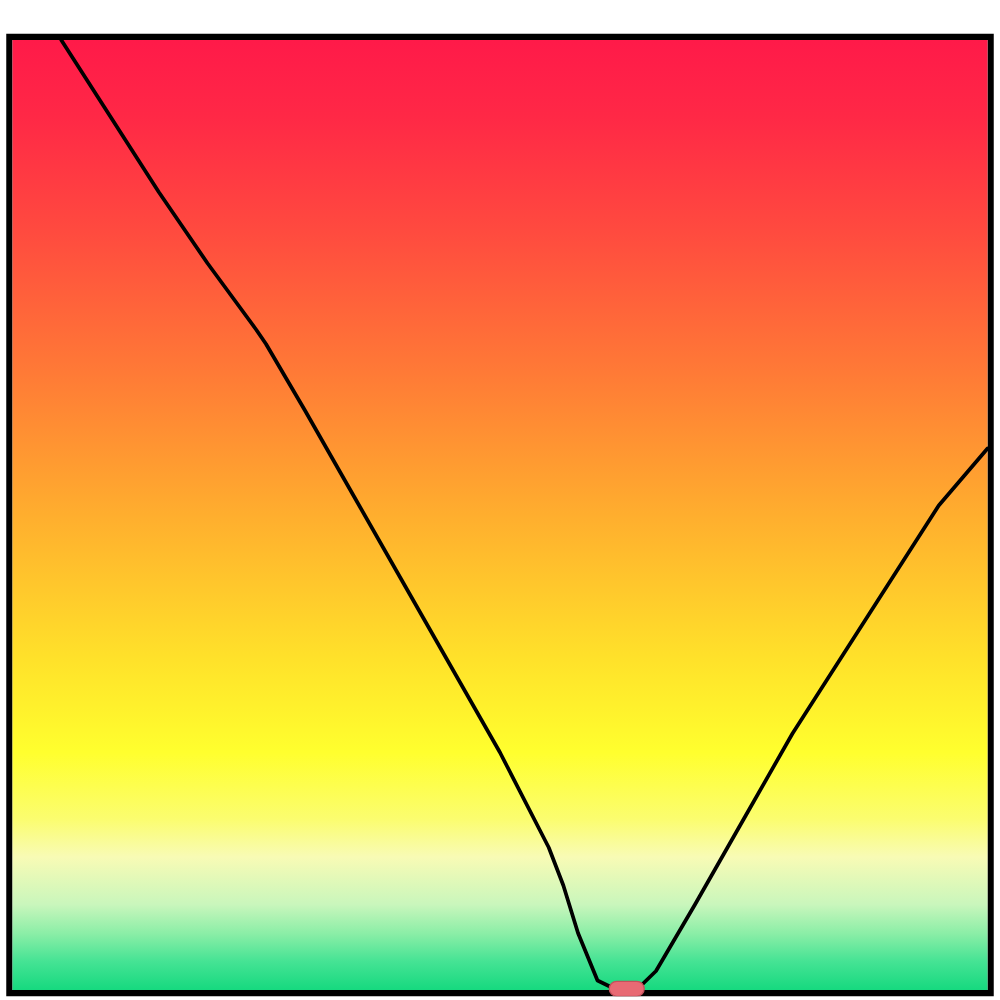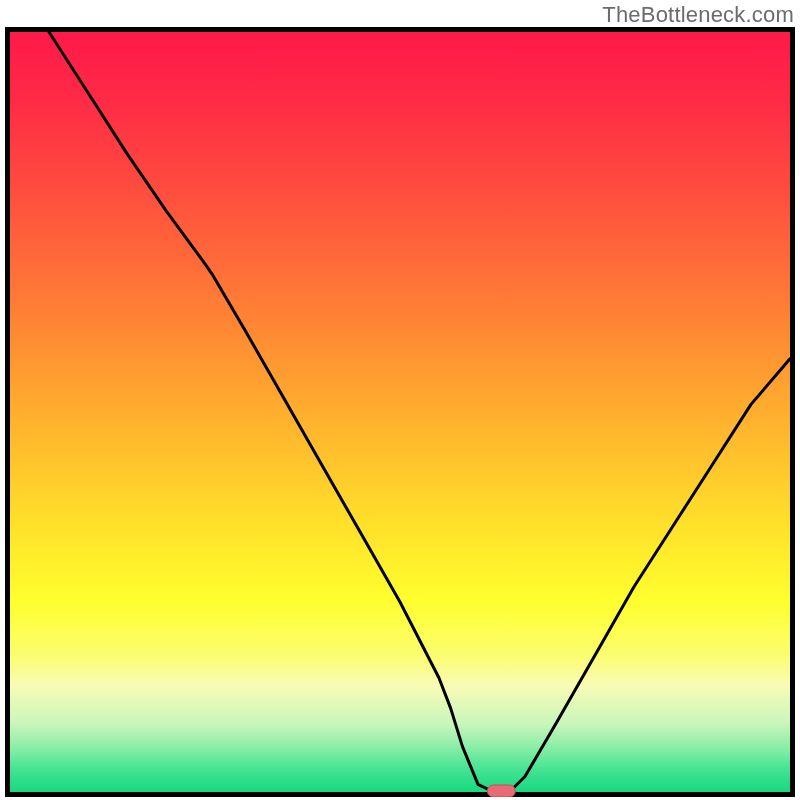--- a/index.html
+++ b/index.html
@@ -27,21 +27,20 @@
     position: absolute;
     top: 27px;
     left: 5px;
     display: block;
   }
 </style>
 </head>
 <body>
 
 <div class="wrap">
-  <div class="watermark">TheBottleneck.com</div>
   <svg class="chart" width="790" height="770" viewBox="0 0 790 770">
     <defs>
       <linearGradient id="bg-grad" x1="0" y1="0" x2="0" y2="1">
           <stop offset="0.00%" stop-color="#ff1a49"></stop>
           <stop offset="8.00%" stop-color="#ff2846"></stop>
           <stop offset="20.00%" stop-color="#ff4a3f"></stop>
           <stop offset="35.00%" stop-color="#ff7a36"></stop>
           <stop offset="50.00%" stop-color="#ffae2e"></stop>
           <stop offset="65.00%" stop-color="#ffe12a"></stop>
           <stop offset="75.00%" stop-color="#ffff2e"></stop>

